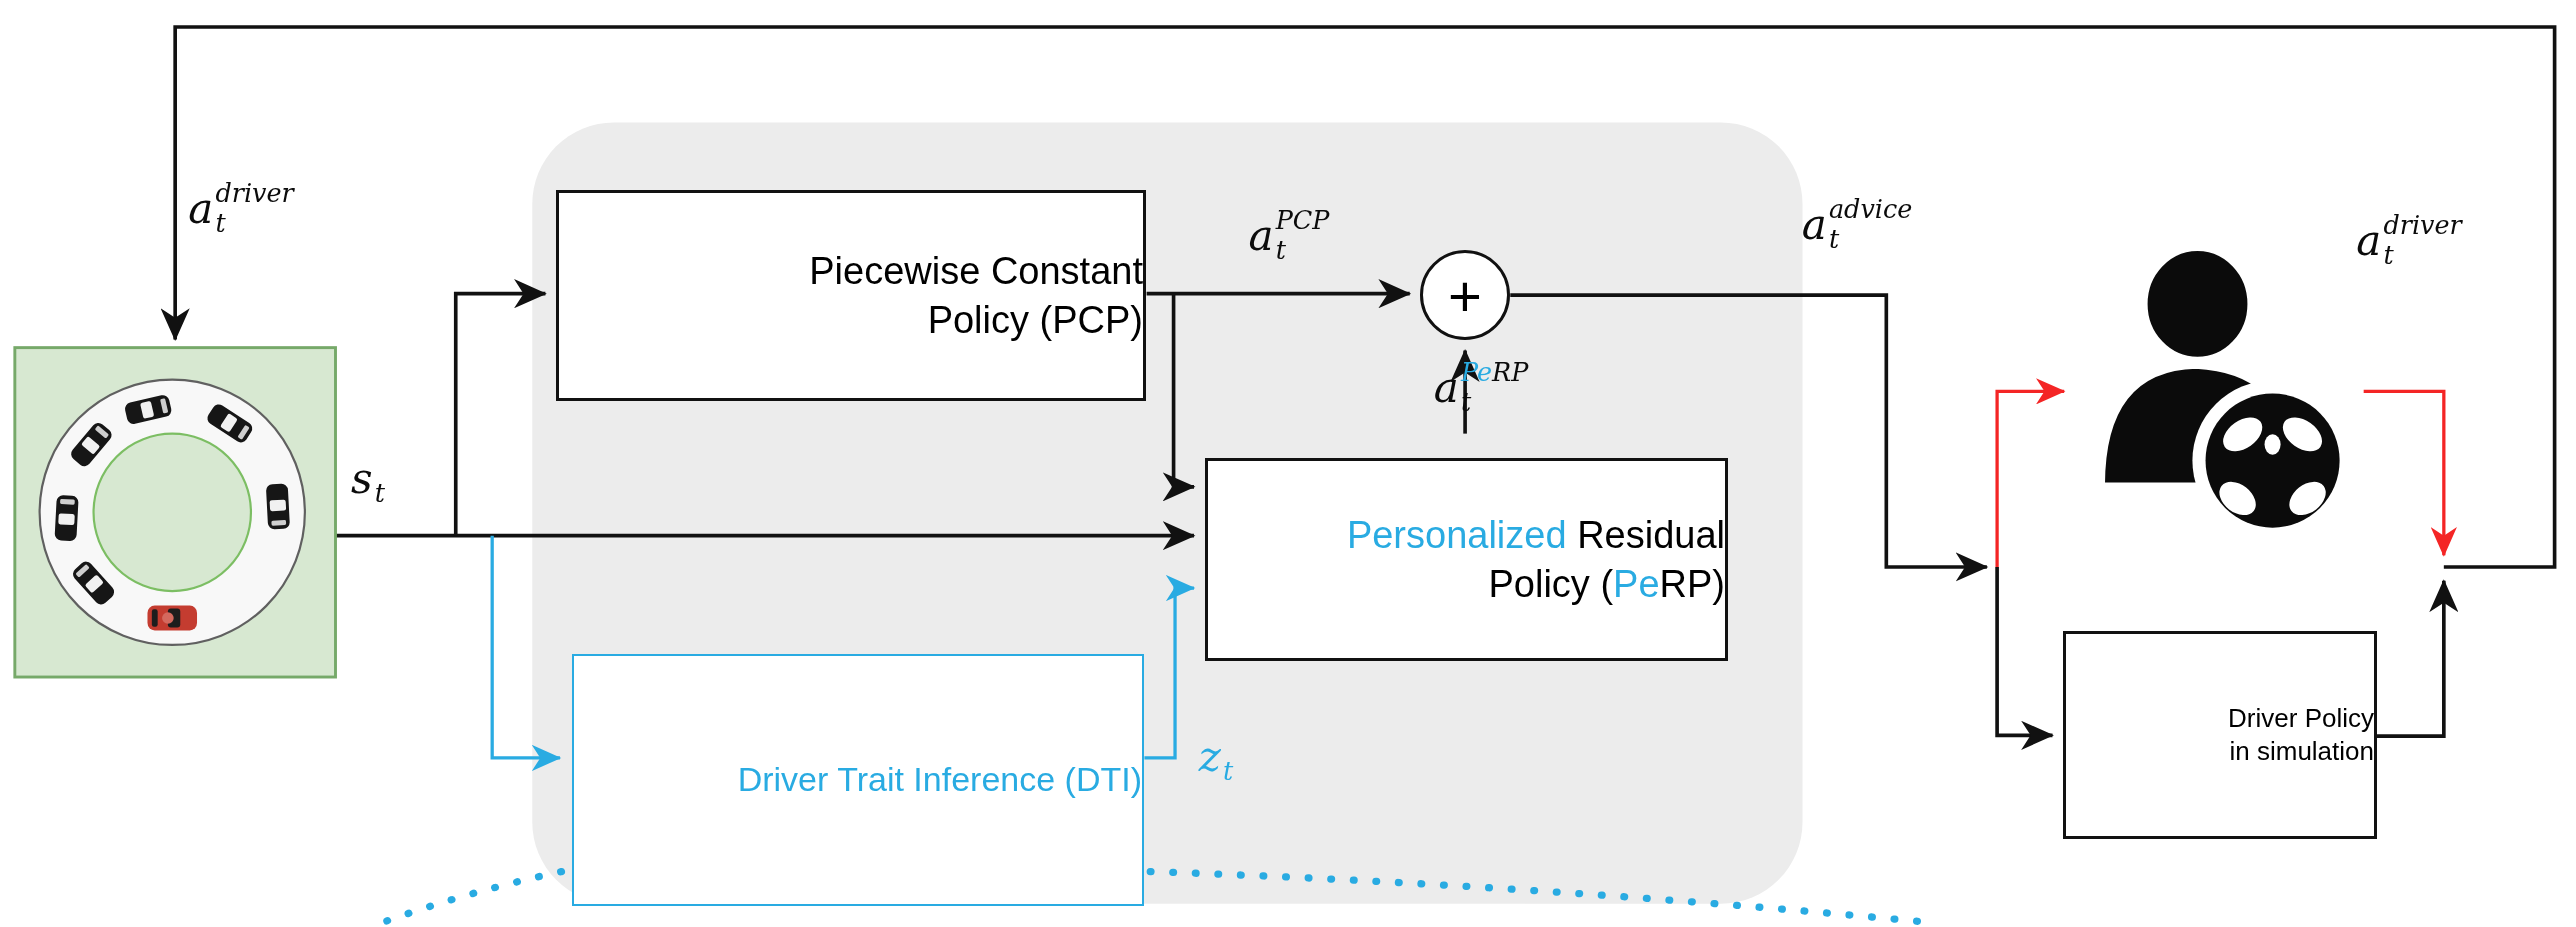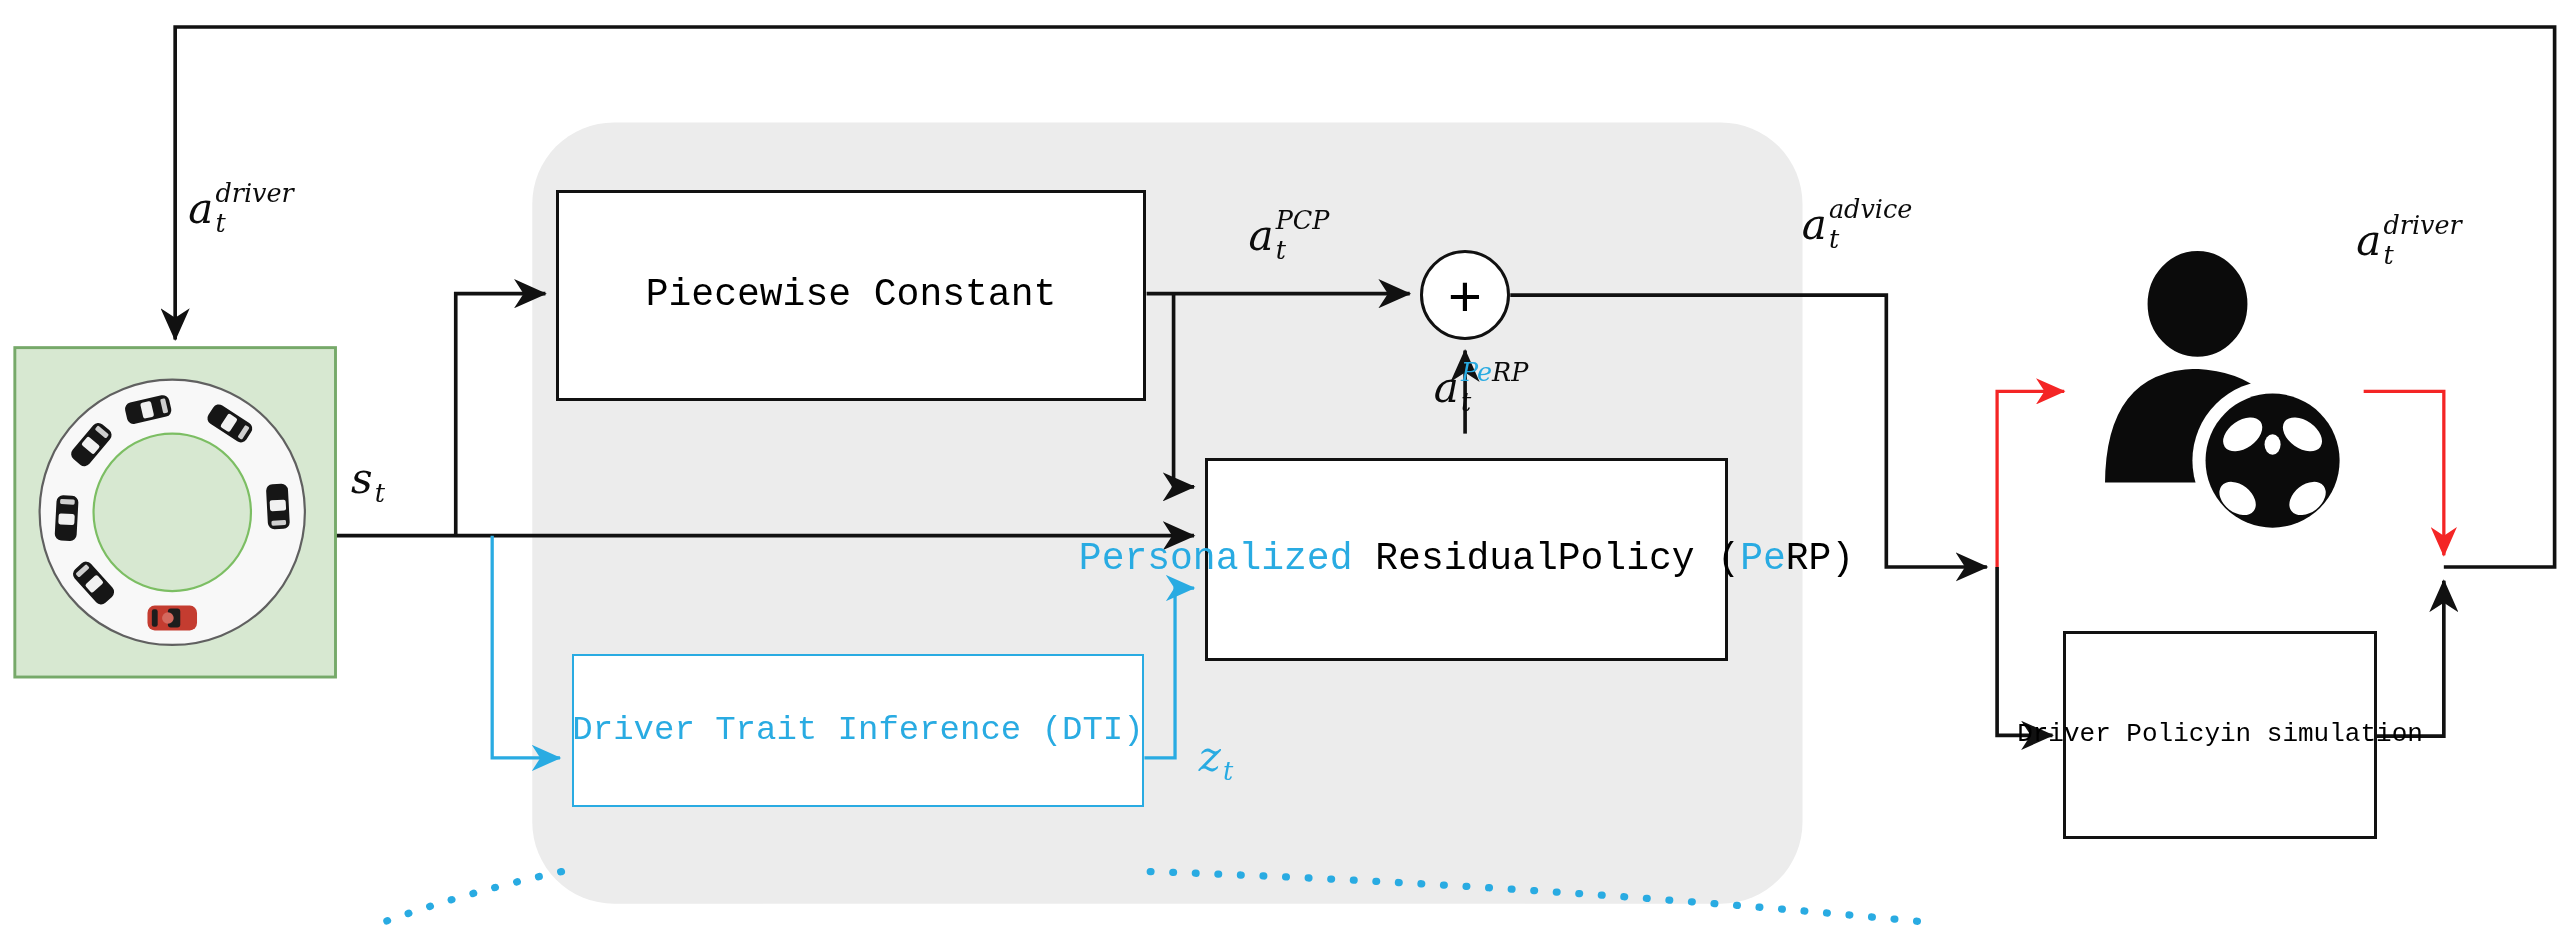--- a/index.html
+++ b/index.html
@@ -8,31 +8,30 @@
     width:2576px;height:927px;
     overflow:hidden;
     background:#ffffff;
     font-family:"Liberation Sans", sans-serif;
   }
   #wires{position:absolute;left:0;top:0;}
   .box{
     position:absolute;
     background:#ffffff;
     border:3.6px solid var(--line);
-    display:flex;align-items:center;justify-content:center;
+    display:flex;flex-direction:column;align-items:flex-end;justify-content:center;
     text-align:center;
     box-sizing:border-box;
     color:#000;
     line-height:1.28;
-    font-family:Liberation Mono, monospace;
   }
   .box .bl{white-space:nowrap;}
   #pcp-box{left:556px;top:190px;width:590px;height:211px;font-size:38px;}
   #perp-box{left:1205px;top:434px;width:523px;height:203px;font-size:38px;margin-top:24px;}
-  #dti-box{left:572px;top:654px;width:572px;height:153px;font-size:34px;
+  #dti-box{left:572px;top:654px;width:572px;height:252px;font-size:34px;
            border:2.9px solid var(--blue);color:var(--blue);}
   #dp-box{left:2063px;top:631px;width:314px;height:208px;font-size:26px;}
   .blue{color:var(--blue);}
   #sum-node{
     position:absolute;left:1420px;top:250px;width:90px;height:90px;
     background:#fff;border:3.6px solid var(--line);border-radius:50%;
     box-sizing:border-box;
     display:flex;align-items:center;justify-content:center;
     font-size:58px;font-weight:500;color:#000;
   }
@@ -148,20 +147,21 @@
         <ellipse cx="3159" cy="596" rx="30" ry="19" transform="rotate(35 3159 596)" fill="#ffffff"></ellipse>
         <ellipse cx="3070" cy="684" rx="28" ry="19" transform="rotate(38 3070 684)" fill="#ffffff"></ellipse>
         <ellipse cx="3166" cy="684" rx="28" ry="19" transform="rotate(-38 3166 684)" fill="#ffffff"></ellipse>
         <ellipse cx="3118" cy="610" rx="11" ry="14" fill="#ffffff"></ellipse>
       </g>
     </g>
   </svg>
 
   <div class="box" id="pcp-box">
     <span class="bl">Piecewise Constant</span>
+    <span class="bl">Policy (PCP)</span>
   </div>
 
   <div class="box" id="perp-box">
     <span class="bl"><span class="blue">Personalized</span><span> Residual</span></span>
     <span class="bl"><span>Policy (</span><span class="blue">Pe</span><span>RP)</span></span>
   </div>
 
   <div class="box" id="dti-box">
     <span class="bl">Driver Trait Inference (DTI)</span>
   </div>

